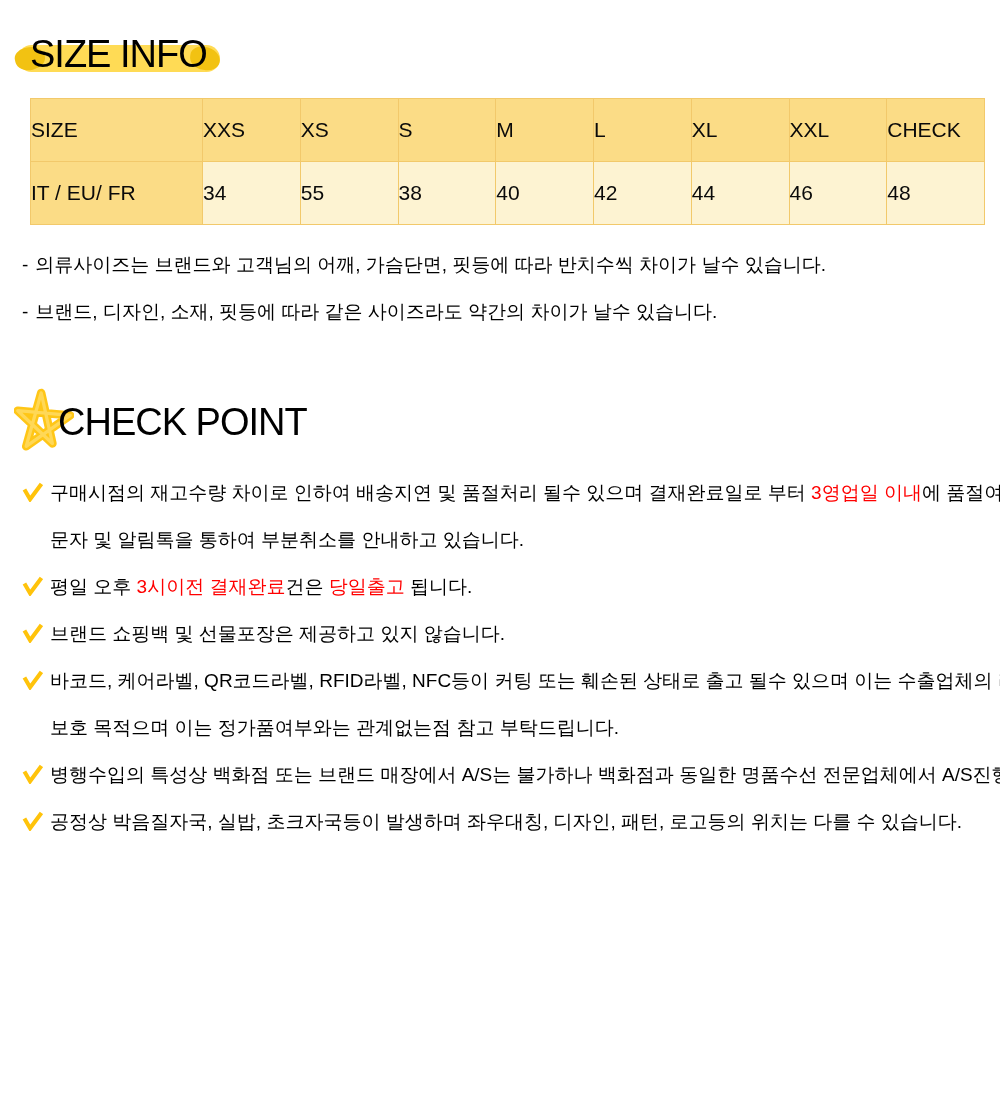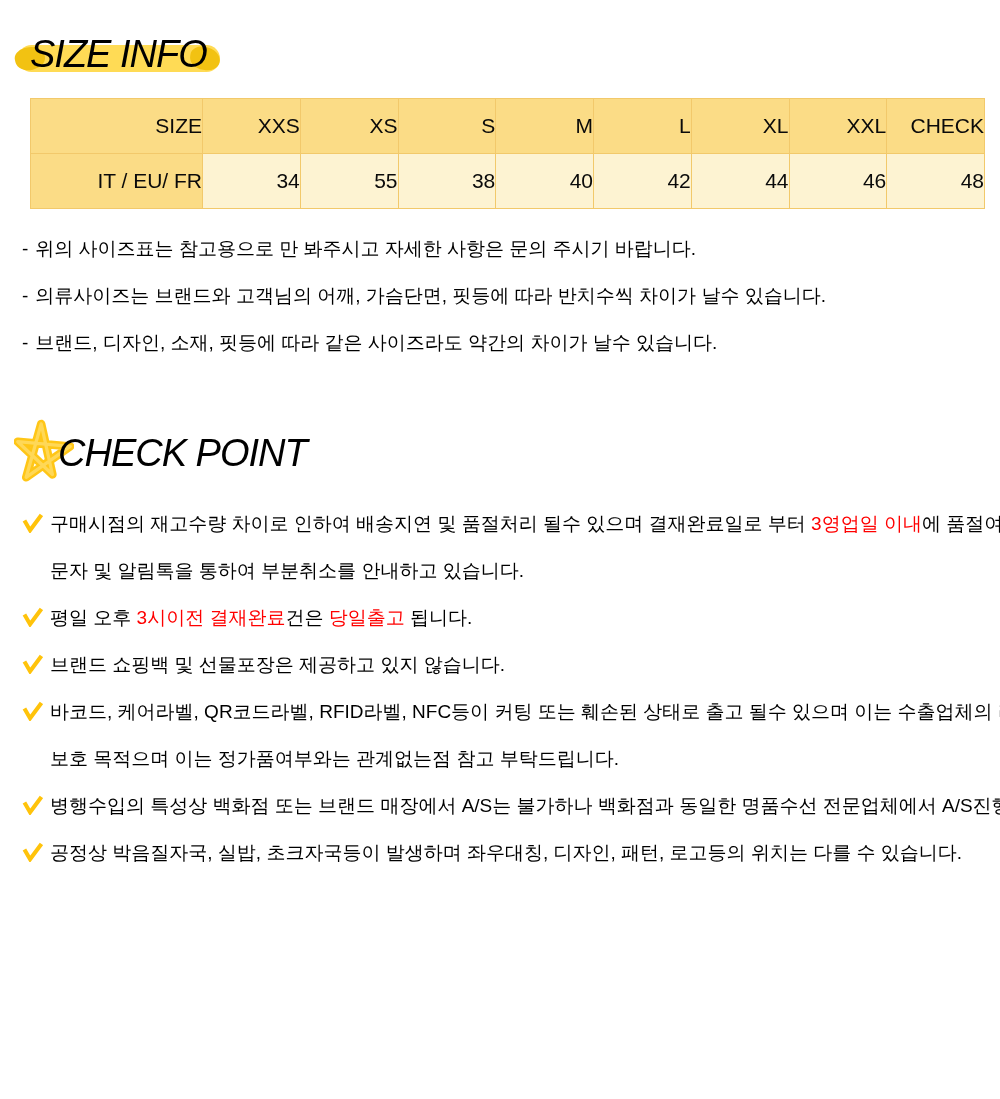--- a/index.html
+++ b/index.html
@@ -20,26 +20,26 @@
   }
   
   .size-header{position:relative;margin:30px 0 0 18px;height:48px;width:320px;}
   .hl-band{position:absolute;left:0;top:15px;width:202px;height:27px;
     background:var(--accent-yellow);border-radius:14px;}
   .blob{position:absolute;width:30px;height:23px;background:var(--accent-gold);
     border-radius:45% 60% 50% 55%;top:17px;}
   .blob-left{left:-3px;transform:rotate(-14deg);}
   .blob-right{left:172px;transform:rotate(10deg);}
   .big-title{position:relative;margin:0;font-size:38px;font-weight:500;
-    letter-spacing:-1px;line-height:48px;color:#000;font-style:italic;}
+    letter-spacing:-1px;line-height:48px;color:#000;}
   .size-header .big-title{padding-left:12px;}
   
   table.size-table{margin:20px 0 0 30px;width:955px;border-collapse:collapse;table-layout:fixed;}
   .size-table th,.size-table td{
-    border:1.5px solid var(--table-border);height:55px;text-align:right;
+    border:1.5px solid var(--table-border);height:63px;text-align:left;
     vertical-align:middle;font-size:21px;font-weight:400;padding:0;color:#0a0a0a;}
   .size-table thead th{background:var(--table-header-bg);}
   .size-table tbody th{background:var(--table-header-bg);}
   .size-table tbody td{background:var(--table-cell-bg);}
   .size-table thead th:first-child{width:172px;}
   
   ul.notes{margin:16px 0 0 22px;padding:0;list-style:none;font-size:19px;}
   ul.notes li{line-height:47px;white-space:nowrap;}
   ul.notes .dash{margin-right:7px;}
   
@@ -91,21 +91,20 @@
           <td>40</td>
           <td>42</td>
           <td>44</td>
           <td>46</td>
           <td>48</td>
         </tr>
       </tbody>
   </table>
 
   <ul class="notes">
-      <li><span class="dash">-</span><span>위의 사이즈표는 참고용으로 만 봐주시고 자세한 사항은 문의 주시기 바랍니다.</span></li>
       <li><span class="dash">-</span><span>의류사이즈는 브랜드와 고객님의 어깨, 가슴단면, 핏등에 따라 반치수씩 차이가 날수 있습니다.</span></li>
       <li><span class="dash">-</span><span>브랜드, 디자인, 소재, 핏등에 따라 같은 사이즈라도 약간의 차이가 날수 있습니다.</span></li>
     </ul>
 
   <div class="check-header">
     <svg class="star" width="60" height="68" viewBox="0 0 64 68">
       <path class="s1" d="M29 4 L41 58 L4 23 L60 28 L13 61 Z" fill="none" stroke-width="9" stroke-linejoin="round" stroke-linecap="round" opacity="0.95"></path>
       <path class="s2" d="M29 4 L41 58 L4 23 L60 28 L13 61 Z" fill="none" stroke-width="3.5" stroke-linejoin="round" stroke-linecap="round" opacity="0.65"></path>
     </svg>
     <h1 class="big-title">CHECK POINT</h1>

